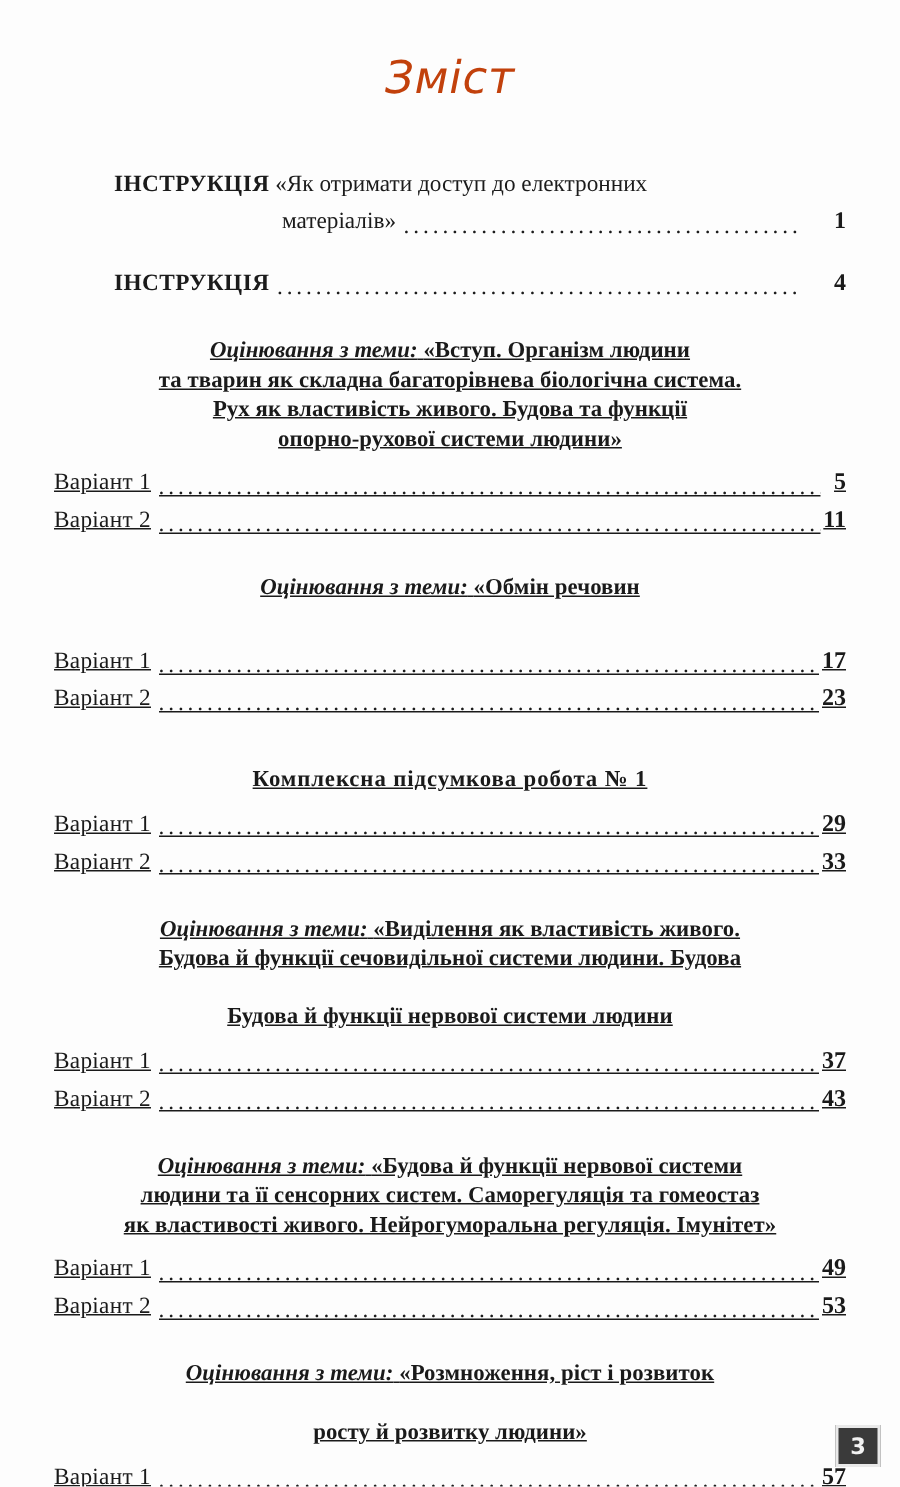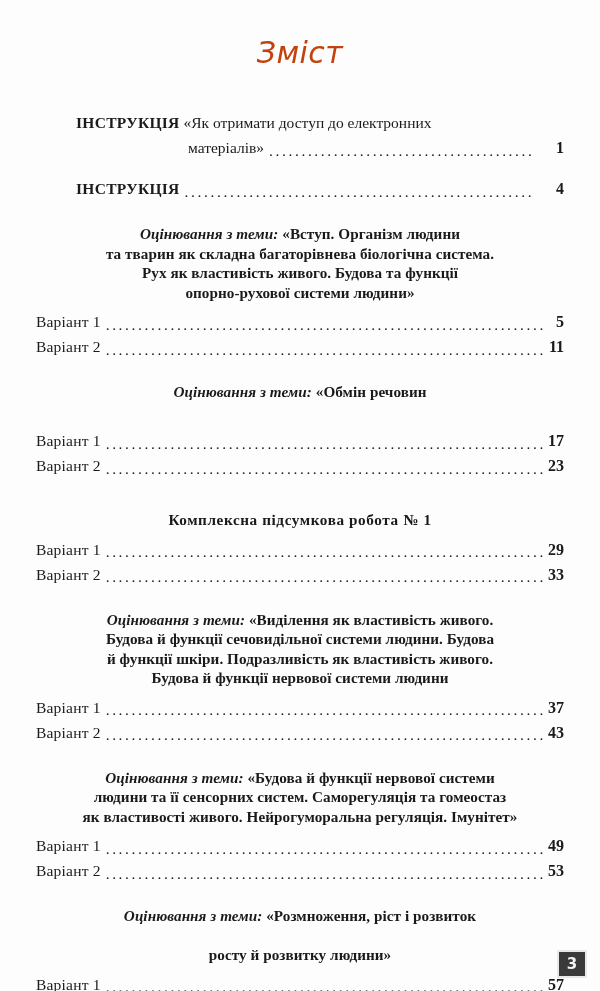--- a/index.html
+++ b/index.html
@@ -103,20 +103,21 @@
     letter-spacing: 0.3px;
   }
   .fm-entry .lr-page {
     font-size: 16px;
     min-width: 22px;
   }
 
   
   .section {
     margin-top: 23px;
+    text-decoration: underline;
   }
 
   .section-heading {
     text-align: center;
     font-weight: bold;
     font-size: 15.2px;
     line-height: 19.5px;
     padding: 0 10px;
     letter-spacing: 0.05px;
   }
@@ -261,21 +262,21 @@
           <div class="variant-row">
             <div class="leader-row">
               <span class="lr-text">Варіант 2</span>
               <span class="lr-dots">........................................................................................................................................................................................................</span>
               <span class="lr-page">33</span>
             </div>
           </div>
         </div>
       </div>
       <div class="section">
-        <div class="section-heading wide"><span class="em">Оцінювання з теми:</span> <span>«Виділення як властивість живого.</span><br><span>Будова й функції сечовидільної системи людини. Будова</span><br><span>й функції шкіри.  Подразливість як властивість живого.</span><br><span>Будова й функції нервової системи людини</span></div>
+        <div class="section-heading wide"><span class="em">Оцінювання з теми:</span> <span>«Виділення як властивість живого.</span><br><span>Будова й функції сечовидільної системи людини. Будова</span><br><br><span>Будова й функції нервової системи людини</span></div>
         <div class="variants">
           <div class="variant-row">
             <div class="leader-row">
               <span class="lr-text">Варіант 1</span>
               <span class="lr-dots">........................................................................................................................................................................................................</span>
               <span class="lr-page">37</span>
             </div>
           </div>
           <div class="variant-row">
             <div class="leader-row">

